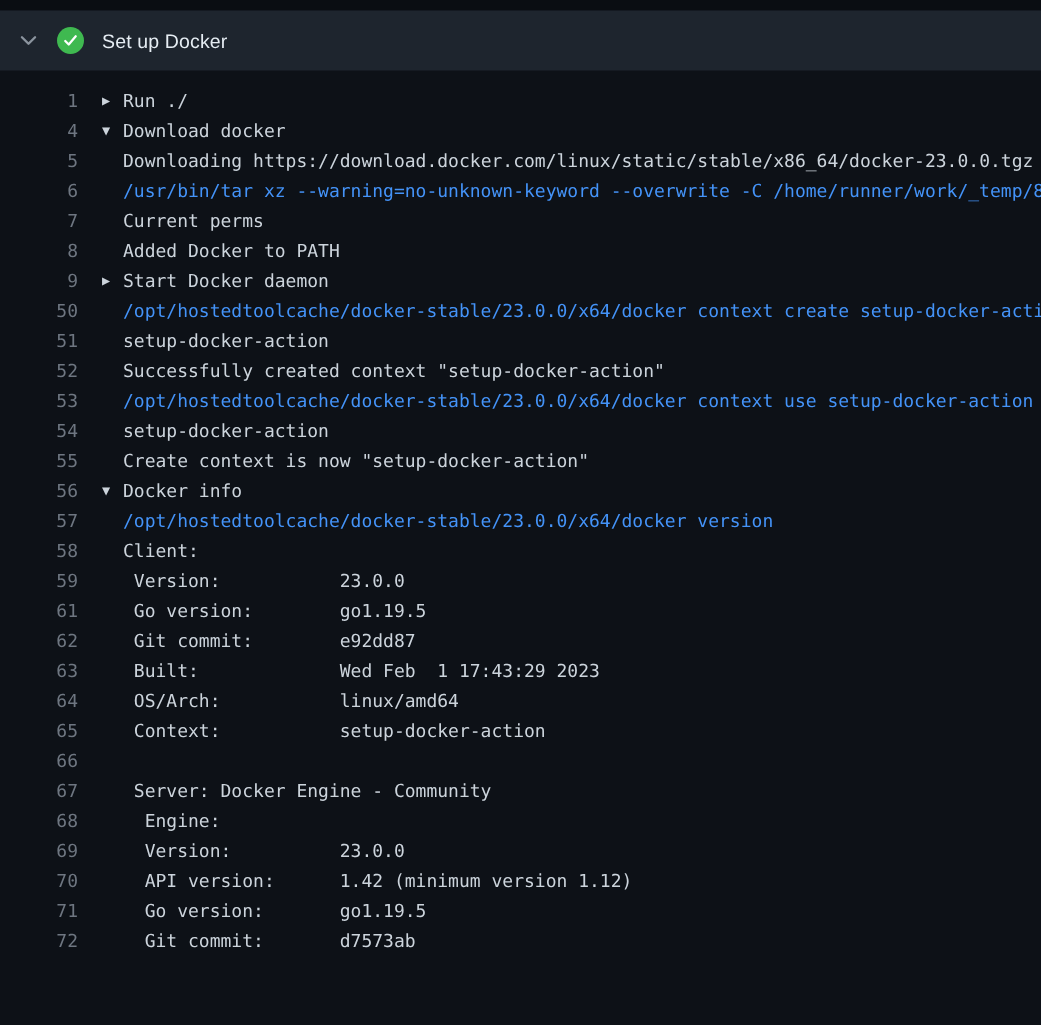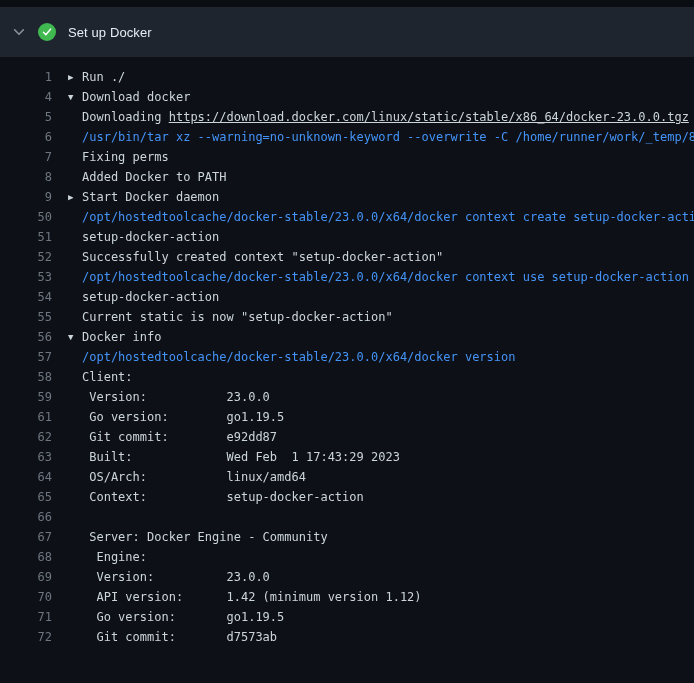--- a/index.html
+++ b/index.html
@@ -14,21 +14,21 @@
   }
   *{box-sizing:border-box;}
   html,body{margin:0;padding:0;}
   body{
     width:694px;height:683px;overflow:hidden;
     background:var(--bg);
     font-family:"Liberation Sans","DejaVu Sans",sans-serif;
   }
   .top-gap{height:7px;background:#0a0d12;}
   .step-header{
-    height:50px;
+    height:40px;
     background:var(--header_bg);
     display:flex;align-items:center;
     padding:0 12px;
     cursor:pointer;
   }
   .chevron{width:14px;height:14px;display:flex;align-items:center;justify-content:center;margin-right:12px;flex:0 0 auto;}
   .status-icon{
     width:18px;height:18px;border-radius:50%;
     background:var(--success_green);
     display:flex;align-items:center;justify-content:center;
@@ -54,21 +54,21 @@
   }
   .content{margin-left:16px;flex:1 1 auto;overflow:hidden;white-space:pre;}
   .tri{
     display:inline-block;width:14px;
     font-size:9px;color:var(--text);
     cursor:pointer;vertical-align:1px;
   }
   .group-title{cursor:pointer;}
   .pad{padding-left:14px;display:block;}
   .cmd{color:var(--command_blue);}
-  .lnk{color:inherit;text-decoration:underline;cursor:pointer;}
+  .lnk{color:inherit;cursor:pointer;}
 </style>
 </head>
 <body>
 
 <div class="top-gap"></div>
 
 <div class="step-header">
   <span class="chevron">
     <svg width="14" height="14" viewBox="0 0 16 16">
       <path d="M3 5.5l5 5 5-5" fill="none" stroke="#8b949e" stroke-width="1.8" stroke-linecap="round" stroke-linejoin="round"></path>
@@ -80,29 +80,29 @@
     </svg>
   </span>
   <span class="step-title">Set up Docker</span>
 </div>
 
 <div class="log">
     <div class="row"><span class="num">1</span><span class="content"><span class="tri">▶</span><span class="group-title">Run ./</span></span></div>
     <div class="row"><span class="num">4</span><span class="content"><span class="tri">▼</span><span class="group-title">Download docker</span></span></div>
     <div class="row"><span class="num">5</span><span class="content pad">Downloading <a class="lnk">https://download.docker.com/linux/static/stable/x86_64/docker-23.0.0.tgz</a></span></div>
     <div class="row"><span class="num">6</span><span class="content pad cmd">/usr/bin/tar xz --warning=no-unknown-keyword --overwrite -C /home/runner/work/_temp/8c93</span></div>
-    <div class="row"><span class="num">7</span><span class="content pad">Fixing perms</span></div>
+    <div class="row"><span class="num">7</span><span class="content pad">Current perms</span></div>
     <div class="row"><span class="num">8</span><span class="content pad">Added Docker to PATH</span></div>
     <div class="row"><span class="num">9</span><span class="content"><span class="tri">▶</span><span class="group-title">Start Docker daemon</span></span></div>
     <div class="row"><span class="num">50</span><span class="content pad cmd">/opt/hostedtoolcache/docker-stable/23.0.0/x64/docker context create setup-docker-action</span></div>
     <div class="row"><span class="num">51</span><span class="content pad">setup-docker-action</span></div>
     <div class="row"><span class="num">52</span><span class="content pad">Successfully created context "setup-docker-action"</span></div>
     <div class="row"><span class="num">53</span><span class="content pad cmd">/opt/hostedtoolcache/docker-stable/23.0.0/x64/docker context use setup-docker-action</span></div>
     <div class="row"><span class="num">54</span><span class="content pad">setup-docker-action</span></div>
-    <div class="row"><span class="num">55</span><span class="content pad">Current static is now "setup-docker-action"</span></div>
+    <div class="row"><span class="num">55</span><span class="content pad">Create context is now "setup-docker-action"</span></div>
     <div class="row"><span class="num">56</span><span class="content"><span class="tri">▼</span><span class="group-title">Docker info</span></span></div>
     <div class="row"><span class="num">57</span><span class="content pad cmd">/opt/hostedtoolcache/docker-stable/23.0.0/x64/docker version</span></div>
     <div class="row"><span class="num">58</span><span class="content pad">Client:</span></div>
     <div class="row"><span class="num">59</span><span class="content pad"> Version:           23.0.0</span></div>
     <div class="row"><span class="num">61</span><span class="content pad"> Go version:        go1.19.5</span></div>
     <div class="row"><span class="num">62</span><span class="content pad"> Git commit:        e92dd87</span></div>
     <div class="row"><span class="num">63</span><span class="content pad"> Built:             Wed Feb  1 17:43:29 2023</span></div>
     <div class="row"><span class="num">64</span><span class="content pad"> OS/Arch:           linux/amd64</span></div>
     <div class="row"><span class="num">65</span><span class="content pad"> Context:           setup-docker-action</span></div>
     <div class="row"><span class="num">66</span><span class="content pad"></span></div>

